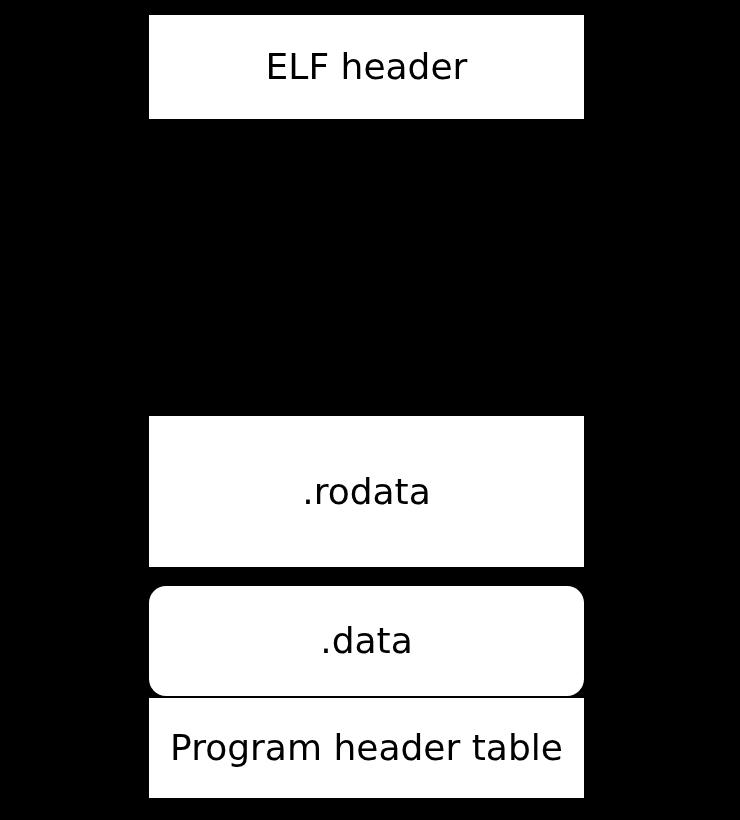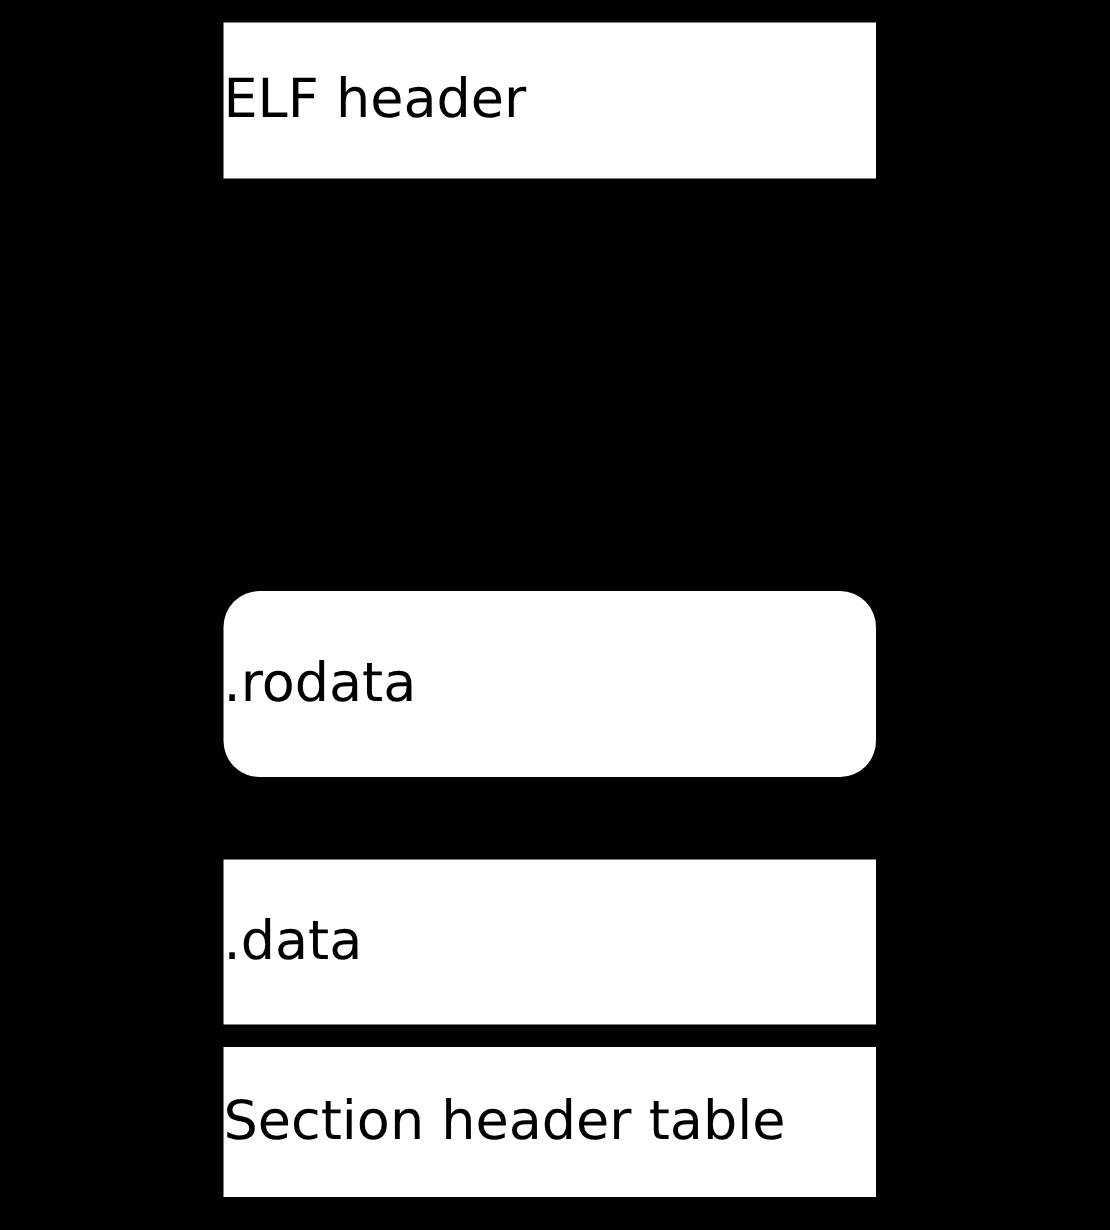--- a/index.html
+++ b/index.html
@@ -16,31 +16,32 @@
     font-family: "DejaVu Sans", "Liberation Sans", sans-serif;
   }
   .box {
     position: absolute;
     left: 149px;
     width: 435px;
     background: #ffffff;
     color: #000000;
     display: flex;
     align-items: center;
+    justify-content: center;
     font-size: 36px;
     line-height: 1;
     white-space: nowrap;
     box-sizing: border-box;
   }
   .box-elf-header      { top: 15px;  height: 104px; }
   .box-program-header  { top: 123px; height: 100px; }
   .box-text-section    { top: 232px; height: 153px; }
-  .box-rodata-section  { top: 394px; height: 124px; border-radius: 24px; }
+  .box-rodata-section  { top: 416px; height: 151px; }
   
-  .box-data-section    { top: 573px; height: 110px; }
+  .box-data-section    { top: 586px; height: 110px; border-radius: 17px; }
   .box-section-header  { top: 698px; height: 100px; }
   .box-label {
     display: block;
   }
 </style>
 </head>
 <body>
 
 <div class="canvas">
 
@@ -52,16 +53,16 @@
 
   <div class="box box-rodata-section">
     <span class="box-label">.rodata</span>
   </div>
 
   <div class="box box-data-section">
     <span class="box-label">.data</span>
   </div>
 
   <div class="box box-section-header">
-    <span class="box-label">Section header table</span>
+    <span class="box-label">Program header table</span>
   </div>
 
 </div>
 
 </body></html>

